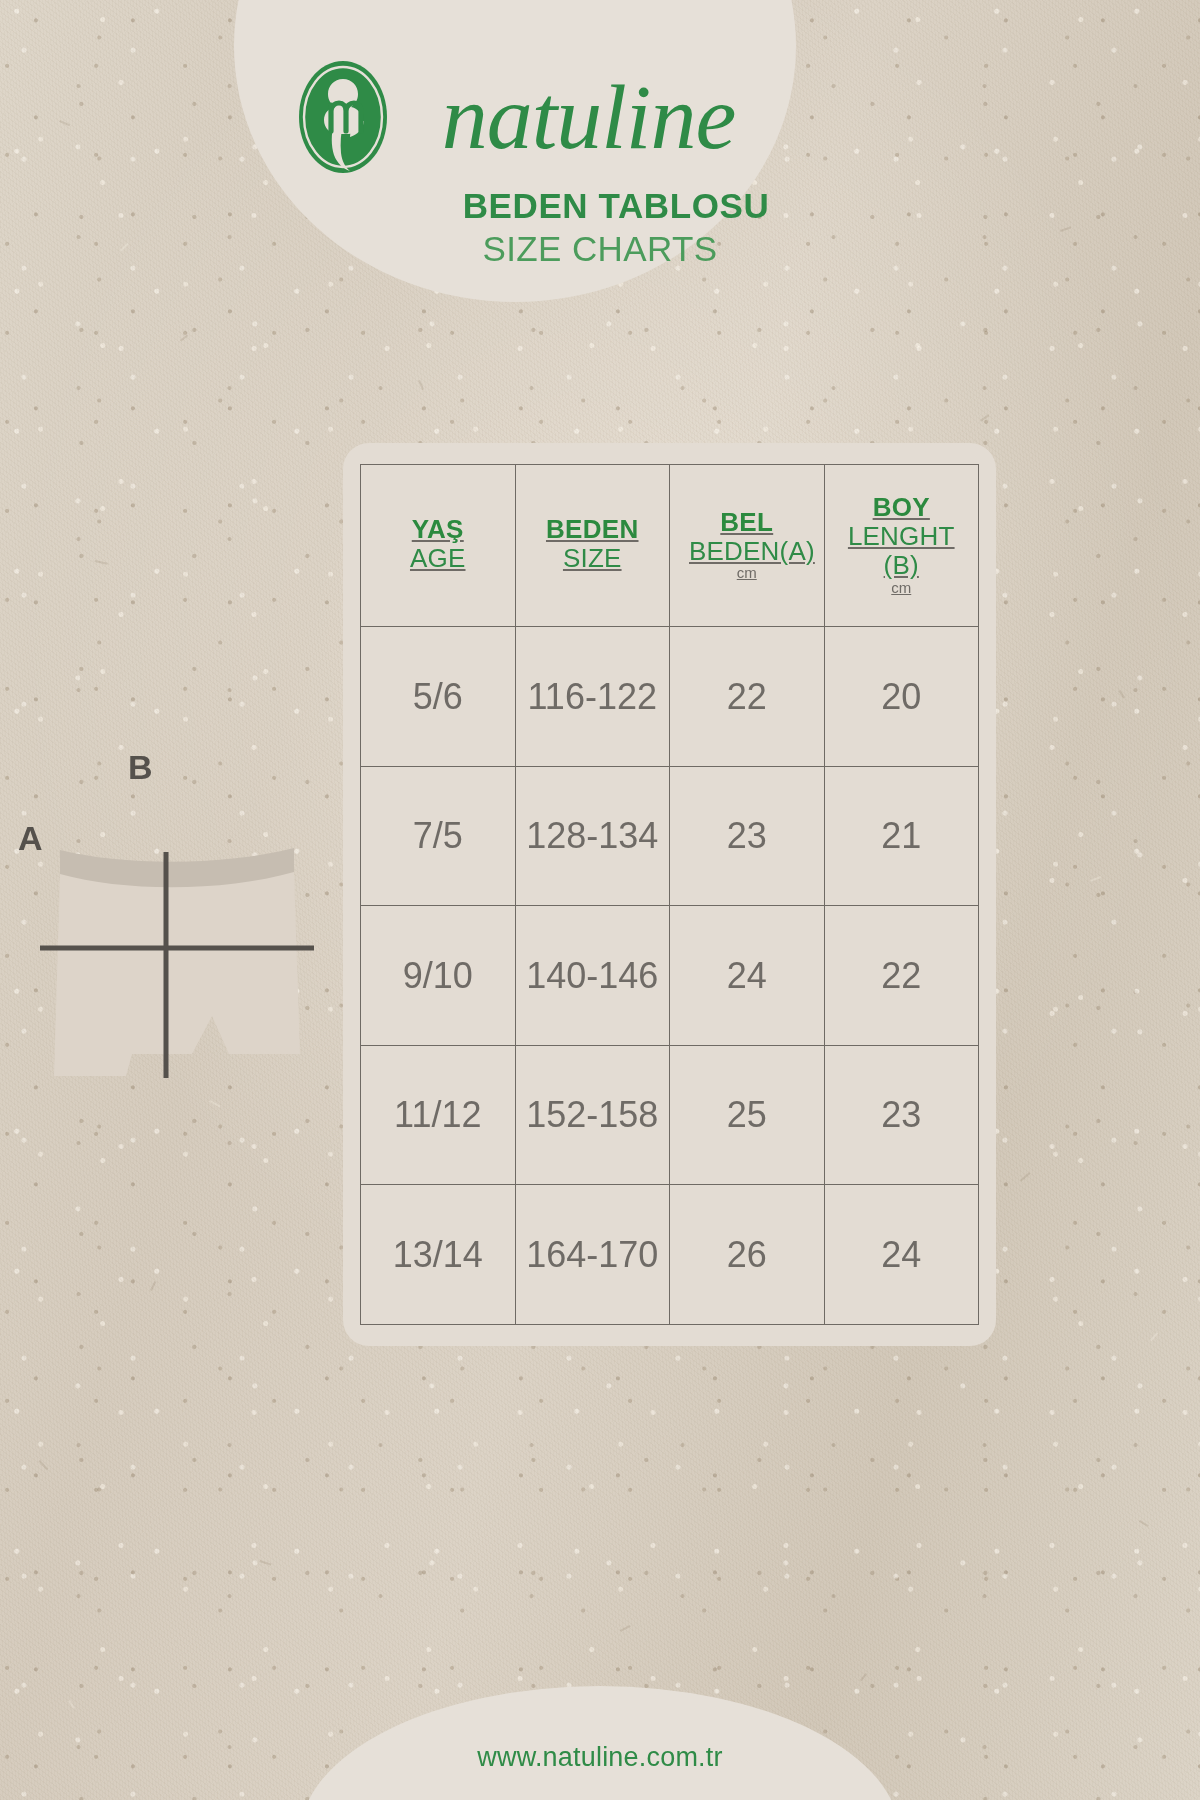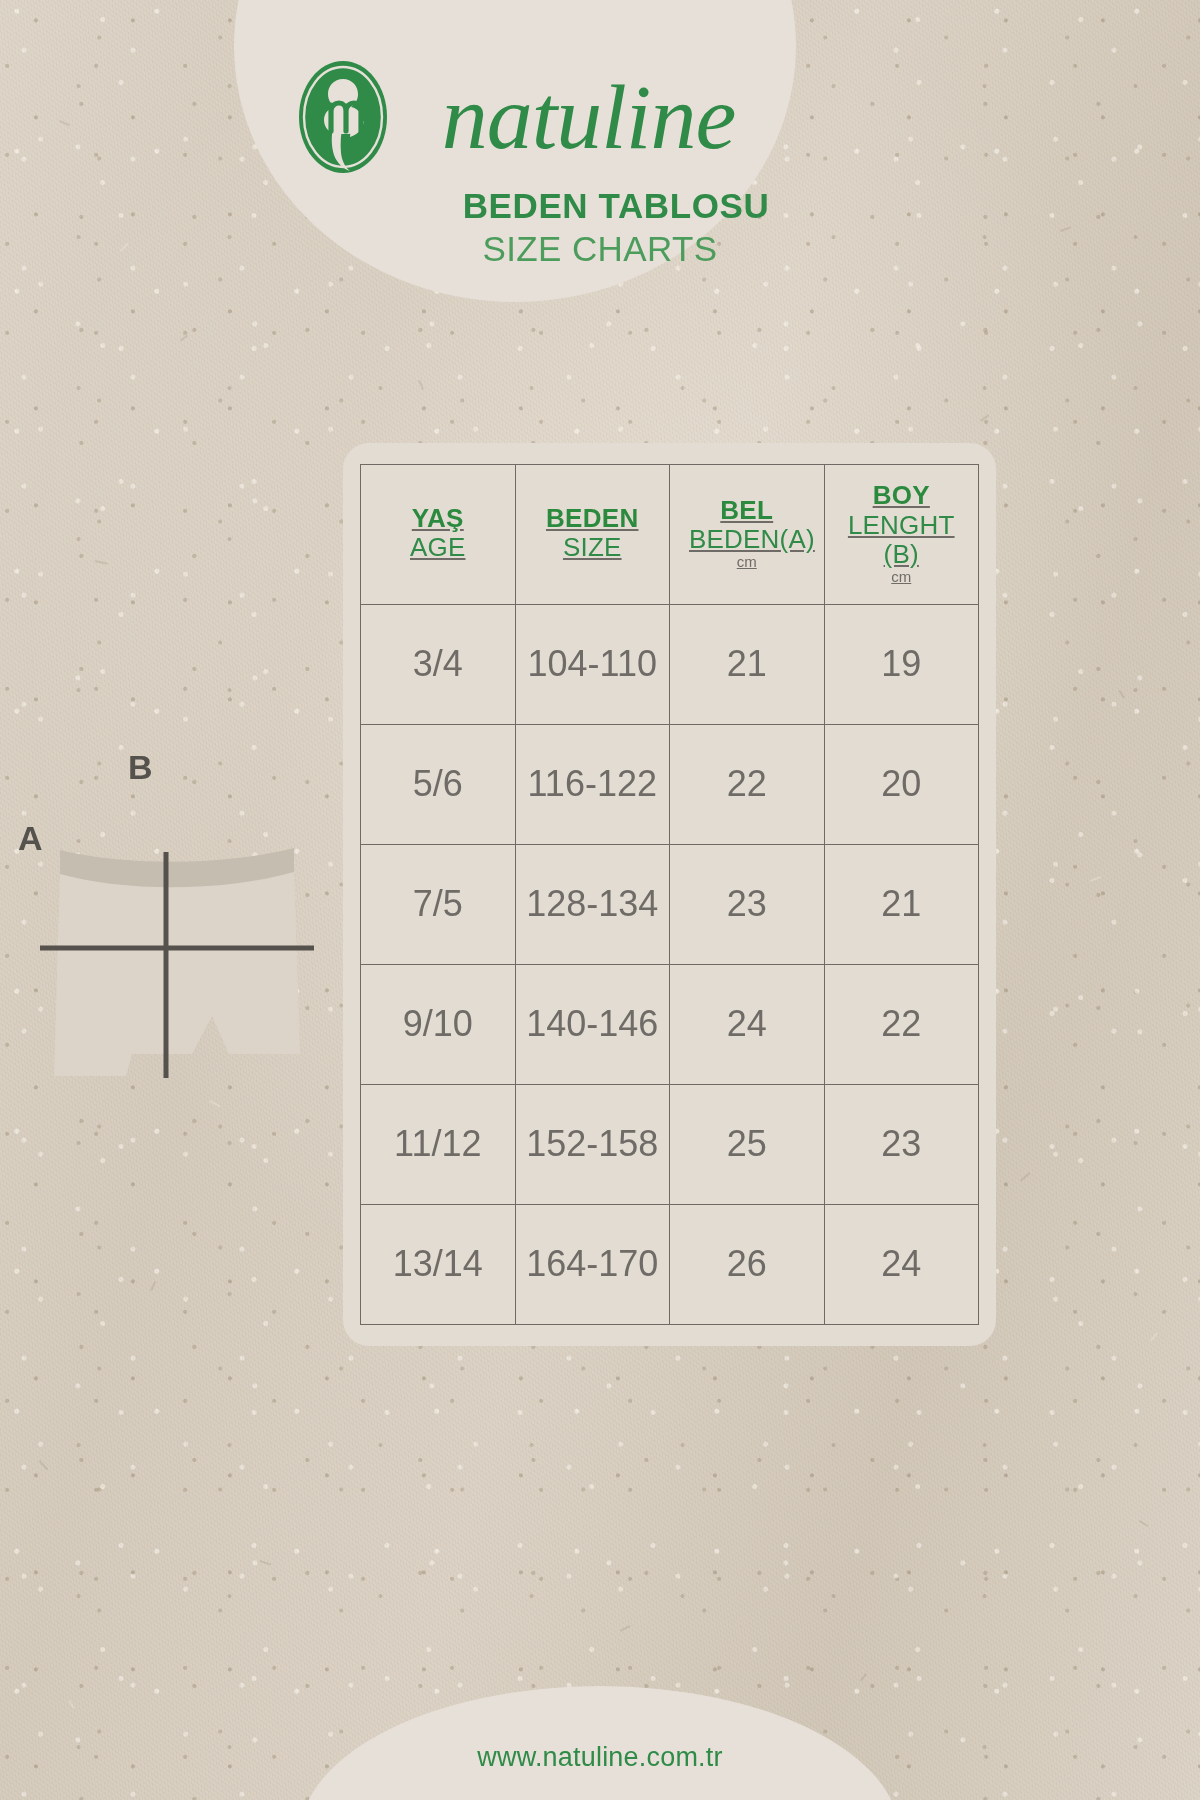--- a/index.html
+++ b/index.html
@@ -195,26 +195,20 @@
           <span class="h-unit">cm</span>
         </td>
         <td class="hdr">
           <span class="h-tr">BOY</span>
           <span class="h-en">LENGHT (B)</span>
           <span class="h-unit">cm</span>
         </td>
       </tr>
 
       <tr class="row">
-        <td>3/4</td>
-        <td>104-110</td>
-        <td>21</td>
-        <td>19</td>
-      </tr>
-      <tr class="row">
         <td>5/6</td>
         <td>116-122</td>
         <td>22</td>
         <td>20</td>
       </tr>
       <tr class="row">
         <td>7/5</td>
         <td>128-134</td>
         <td>23</td>
         <td>21</td>

